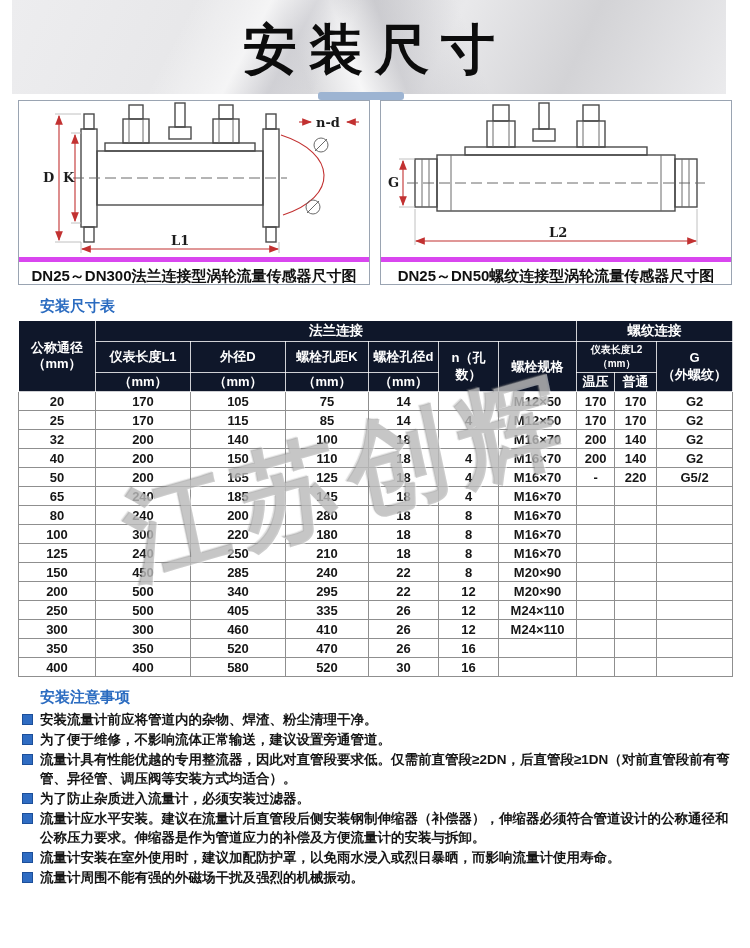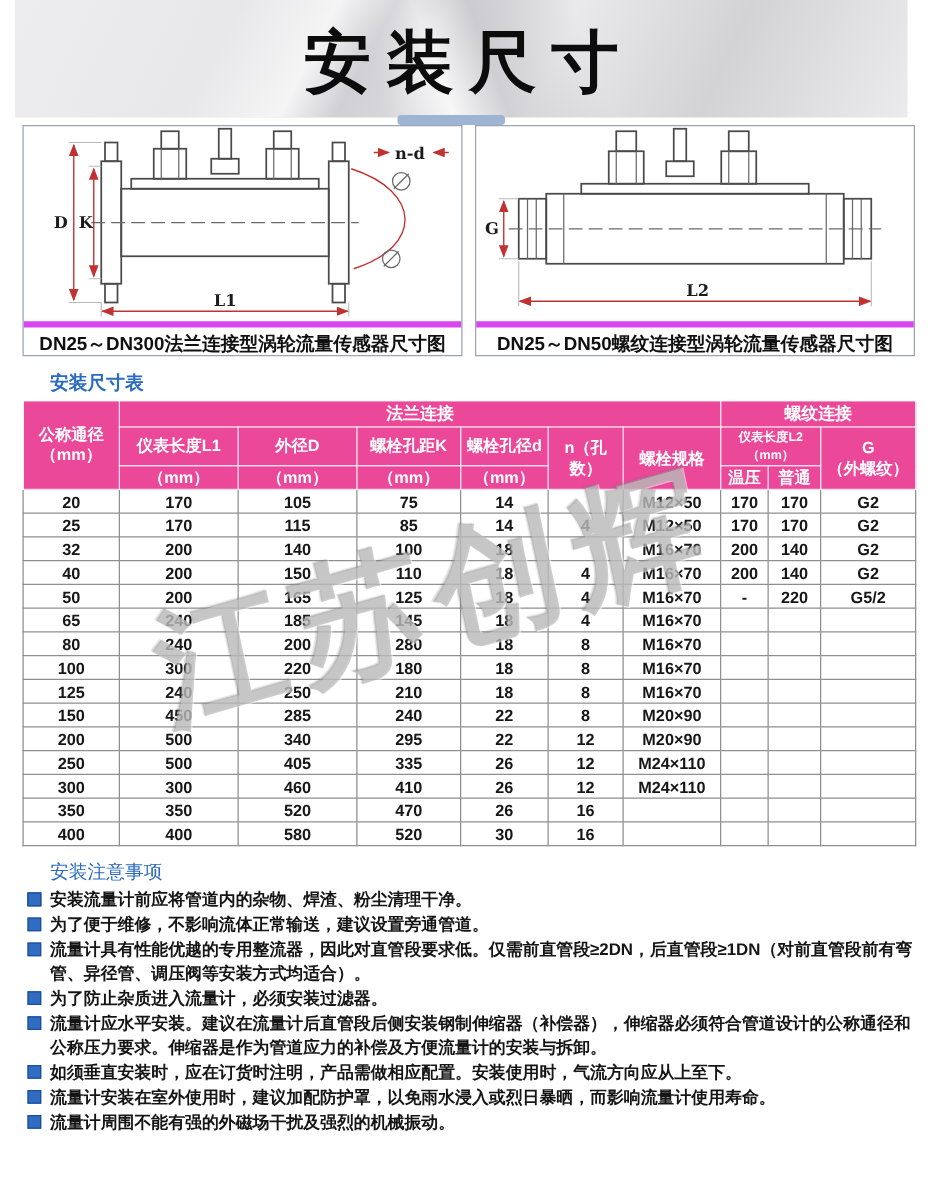--- a/index.html
+++ b/index.html
@@ -43,21 +43,21 @@
 
   
   .table-title{ position:absolute; top:297px; left:40px; font-size:15px;
     font-weight:bold; color:#2a6bc0; }
   table.dims{
     position:absolute; top:320px; left:18px; width:714px;
     border-collapse:collapse; table-layout:fixed;
     border:1px solid #6f80a0;
   }
   table.dims thead th{
-    background:#ec4899; color:#ffffff; font-weight:bold;
+    background:#0f172a; color:#ffffff; font-weight:bold;
     border:1px solid rgba(255,255,255,.8); padding:1px 0; text-align:center;
   }
   .h-big{ font-size:13.5px; }
   .h-mid{ font-size:13px; line-height:1.25; }
   .h-sm{ font-size:10px; }
   table.dims tbody td{
     border:1px solid #8f8f8f; background:#fff; text-align:center;
     font-size:13px; font-weight:bold; color:#161616; height:19px; padding:0;
     line-height:1;
   }
@@ -66,21 +66,21 @@
   .watermark{
     position:absolute; top:408px; left:118px; z-index:10; pointer-events:none;
     font-family:"DejaVu Sans", sans-serif; font-weight:bold; font-size:105px;
     letter-spacing:10px; white-space:nowrap; color:rgba(152,152,152,.48);
     transform:rotate(-16deg) skewX(-4deg);
     text-shadow:1px 1px 0 rgba(255,255,255,.55), -1px -1px 1px rgba(110,110,110,.25);
   }
 
   
   .notes{ position:absolute; top:688px; left:0; width:750px; }
-  .notes-title{ padding-left:40px; font-size:15px; font-weight:normal;
+  .notes-title{ padding-left:40px; font-size:15px; font-weight:bold;
     color:#2a6bc0; margin-bottom:3px; }
   .notes ul{ list-style:none; margin:0; padding:0; }
   .notes li{ position:relative; padding-left:40px; padding-right:10px;
     font-size:13.5px; font-weight:bold; color:#151515; line-height:19px;
     margin-bottom:1px; }
   .bullet{ position:absolute; left:22px; top:4px; width:11px; height:11px;
     background:#2f6cc2; border:1px solid #1c4f9a; }
 </style>
 </head>
 <body>
@@ -447,17 +447,17 @@
 
 <div class="notes">
   <div class="notes-title">安装注意事项</div>
   <ul>
       <li><span class="bullet"></span></li>
       <li><span class="bullet"></span><span>安装流量计前应将管道内的杂物、焊渣、粉尘清理干净。</span></li>
       <li><span class="bullet"></span><span>为了便于维修，不影响流体正常输送，建议设置旁通管道。</span></li>
       <li><span class="bullet"></span><span>流量计具有性能优越的专用整流器，因此对直管段要求低。仅需前直管段≥2DN，后直管段≥1DN（对前直管段前有弯管、异径管、调压阀等安装方式均适合）。</span></li>
       <li><span class="bullet"></span><span>为了防止杂质进入流量计，必须安装过滤器。</span></li>
       <li><span class="bullet"></span><span>流量计应水平安装。建议在流量计后直管段后侧安装钢制伸缩器（补偿器），伸缩器必须符合管道设计的公称通径和公称压力要求。伸缩器是作为管道应力的补偿及方便流量计的安装与拆卸。</span></li>
-      <li><span class="bullet"></span><span>如须垂直安装时，应在订货时注明，产品需做相应配置。安装使用时，气流方向应从上至下。</span></li>
+      <li><span class="bullet"></span></li>
       <li><span class="bullet"></span><span>流量计安装在室外使用时，建议加配防护罩，以免雨水浸入或烈日暴晒，而影响流量计使用寿命。</span></li>
       <li><span class="bullet"></span><span>流量计周围不能有强的外磁场干扰及强烈的机械振动。</span></li>
     </ul>
 </div>
 
 </body></html>

